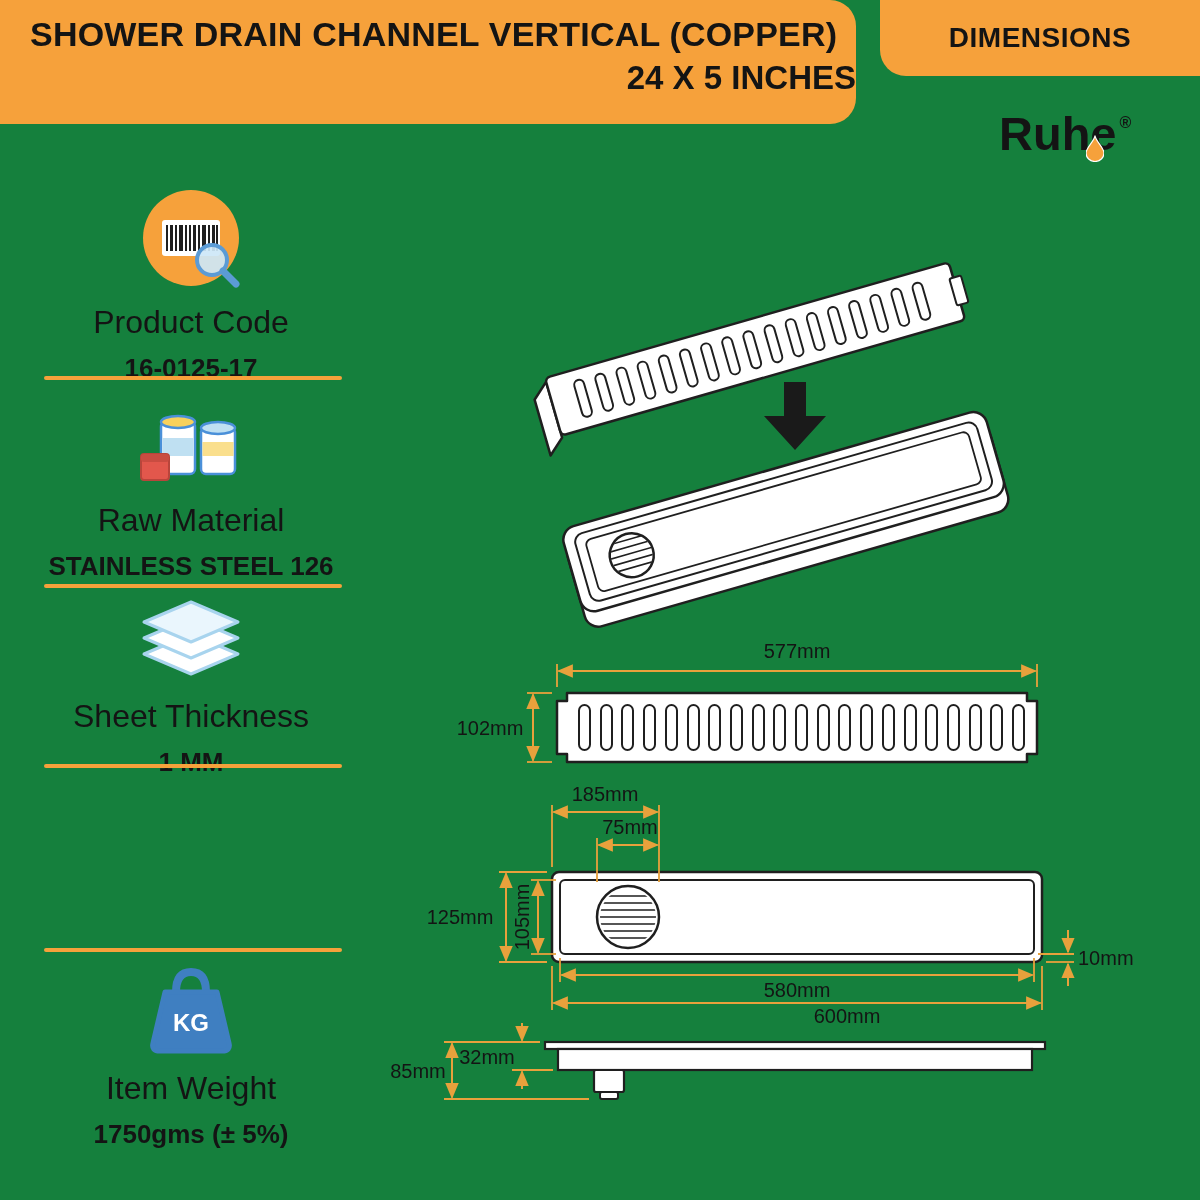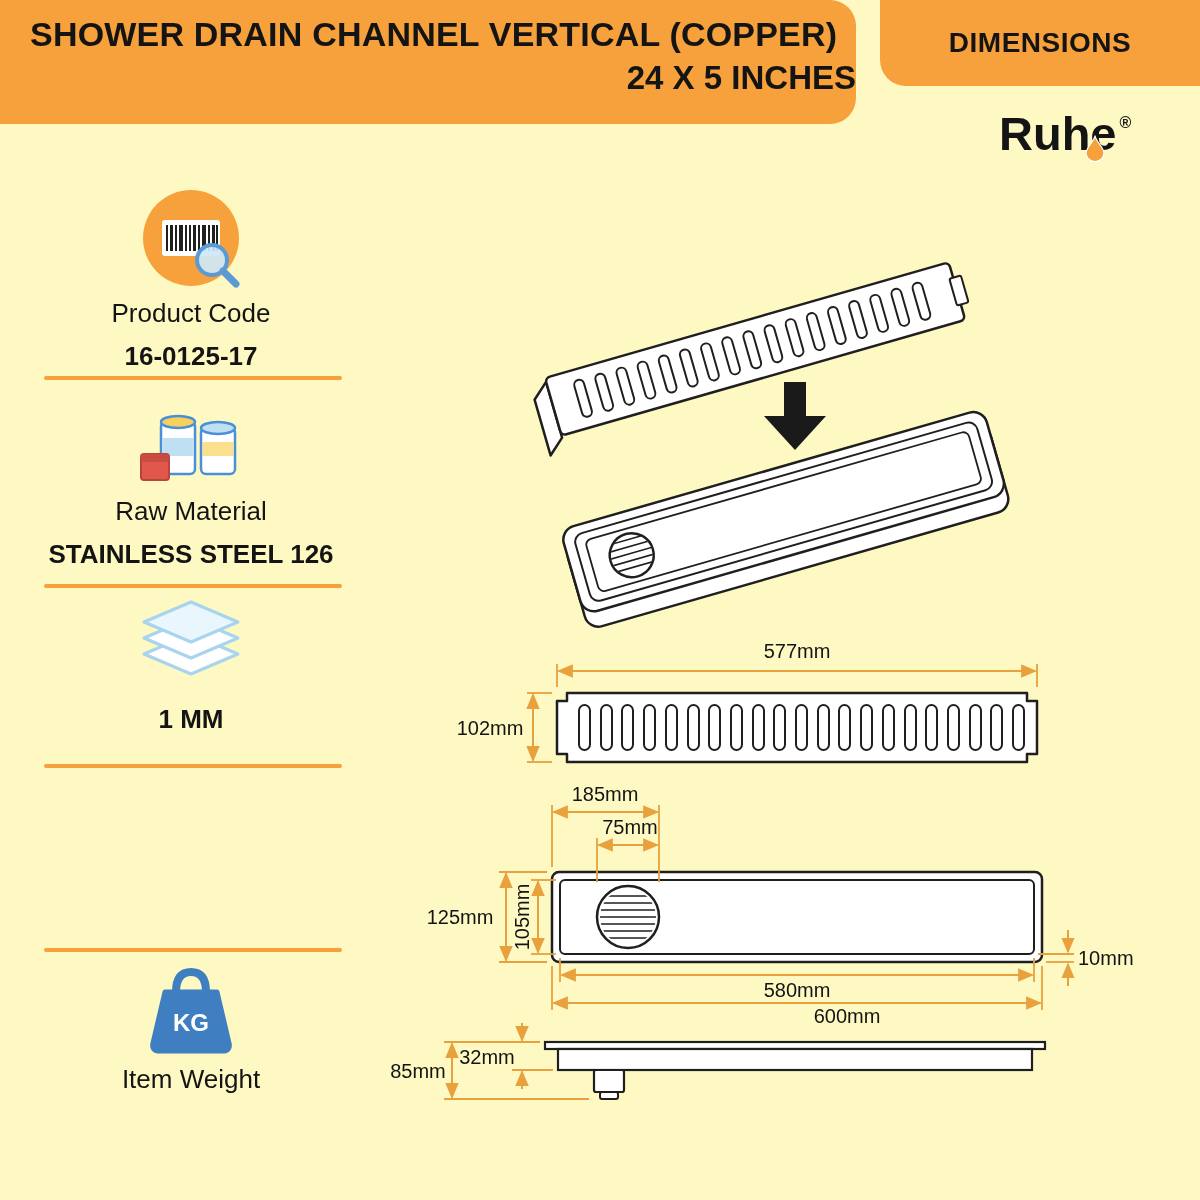--- a/index.html
+++ b/index.html
@@ -1,35 +1,35 @@
 <!DOCTYPE html>
 <html><head>
 <meta charset="utf-8">
 <style>
   * { margin:0; padding:0; box-sizing:border-box; }
   html,body { width:1200px; height:1200px; }
   body { background:#ffffff; font-family:"Liberation Sans",sans-serif; color:#141414; position:relative; }
-  .page { position:relative; width:1200px; height:1200px; background:#fef9c3; overflow:hidden; }
+  .page { position:relative; width:1200px; height:1200px; background:#15803d; overflow:hidden; }
 
   .banner-left { position:absolute; left:0; top:0; width:856px; height:124px; background:#F6A13B;
                  border-radius:0 26px 26px 0; padding:15px 0 0 30px; }
   .banner-title { font-size:34px; font-weight:800; letter-spacing:.2px; }
   .banner-sub   { font-size:33px; font-weight:800; margin-top:5px;text-align:right; }
 
-  .banner-right { position:absolute; right:0; top:0; width:320px; height:86px; background:#F6A13B;
+  .banner-right { position:absolute; right:0; top:0; width:320px; height:76px; background:#F6A13B;
                   border-radius:0 0 0 26px; display:flex; align-items:center; justify-content:center;
                   font-size:28px; font-weight:800; letter-spacing:.5px; }
 
   .brand { position:absolute; left:999px; top:106px; width:240px; height:72px;
            font-size:47px; font-weight:800; }
   .brand .reg { font-size:16px; position:relative; top:-22px; left:3px; font-weight:700; }
   .brand .drop { position:absolute; left:87px; top:29px; }
 
   .spec { position:absolute; left:14px; width:354px; text-align:center; }
-  .spec-label { font-size:26px; }
+  .spec-label { font-size:32px; margin-top:6px; }
   .spec-value { font-size:26px; font-weight:700; margin-top:12px; }
   .divider { position:absolute; left:44px; width:298px; height:4px; background:#F6A13B; border-radius:2px; }
 
   .drawings { position:absolute; left:380px; top:120px; }
   .drawings text { font-size:20px; fill:#141414; font-family:"Liberation Sans",sans-serif; }
 </style>
 </head>
 <body>
 
 <div class="page">
@@ -95,35 +95,37 @@
   <div class="divider" style="top:584px"></div>
 
   <div class="spec" style="top:598px">
     <svg width="110" height="90" viewBox="0 0 110 90">
       <g stroke="#A8D4EE" stroke-width="3" stroke-linejoin="round">
         <path d="M8,56 L55,36 L102,56 L55,76 Z" fill="#ffffff"></path>
         <path d="M8,40 L55,20 L102,40 L55,60 Z" fill="#ffffff"></path>
         <path d="M8,24 L55,4 L102,24 L55,44 Z" fill="#EAF6FD"></path>
       </g>
     </svg>
+    <div class="spec-label">Sheet Thickness</div>
     <div class="spec-value">1 MM</div>
   </div>
 
   <div class="divider" style="top:764px"></div>
 
 
   <div class="divider" style="top:948px"></div>
 
   <div class="spec" style="top:960px">
     <svg width="110" height="100" viewBox="0 0 110 100">
       <path d="M40,32 Q40,12 55,12 Q70,12 70,32" fill="none" stroke="#3F7FC1" stroke-width="8" stroke-linecap="round"></path>
       <path d="M29,32 H81 L93,83 Q95,91 86,91 H24 Q15,91 17,83 Z" fill="#3F7FC1" stroke="#3F7FC1" stroke-width="5" stroke-linejoin="round"></path>
       <text x="55" y="71" text-anchor="middle" font-size="24" font-weight="bold" fill="#ffffff">KG</text>
     </svg>
     <div class="spec-label">Item Weight</div>
+    <div class="spec-value">1750gms (± 5%)</div>
   </div>
 
   <svg class="drawings" width="820" height="1080" viewBox="0 0 820 1080">
     <defs>
       <marker id="arr" viewBox="0 0 10 10" refX="9" refY="5" markerWidth="8" markerHeight="8" orient="auto-start-reverse">
         <path d="M0,0.8 L10,5 L0,9.2 Z" fill="#E8A13C"></path>
       </marker>
       <rect id="slotT" y="585" width="11" height="45" rx="5.5" fill="#ffffff" stroke="#1f1f1f" stroke-width="2"></rect>
       <rect id="slotI" y="11" width="10" height="38" rx="5" fill="#ffffff" stroke="#1f1f1f" stroke-width="2"></rect>
       <clipPath id="holeClipTop">

